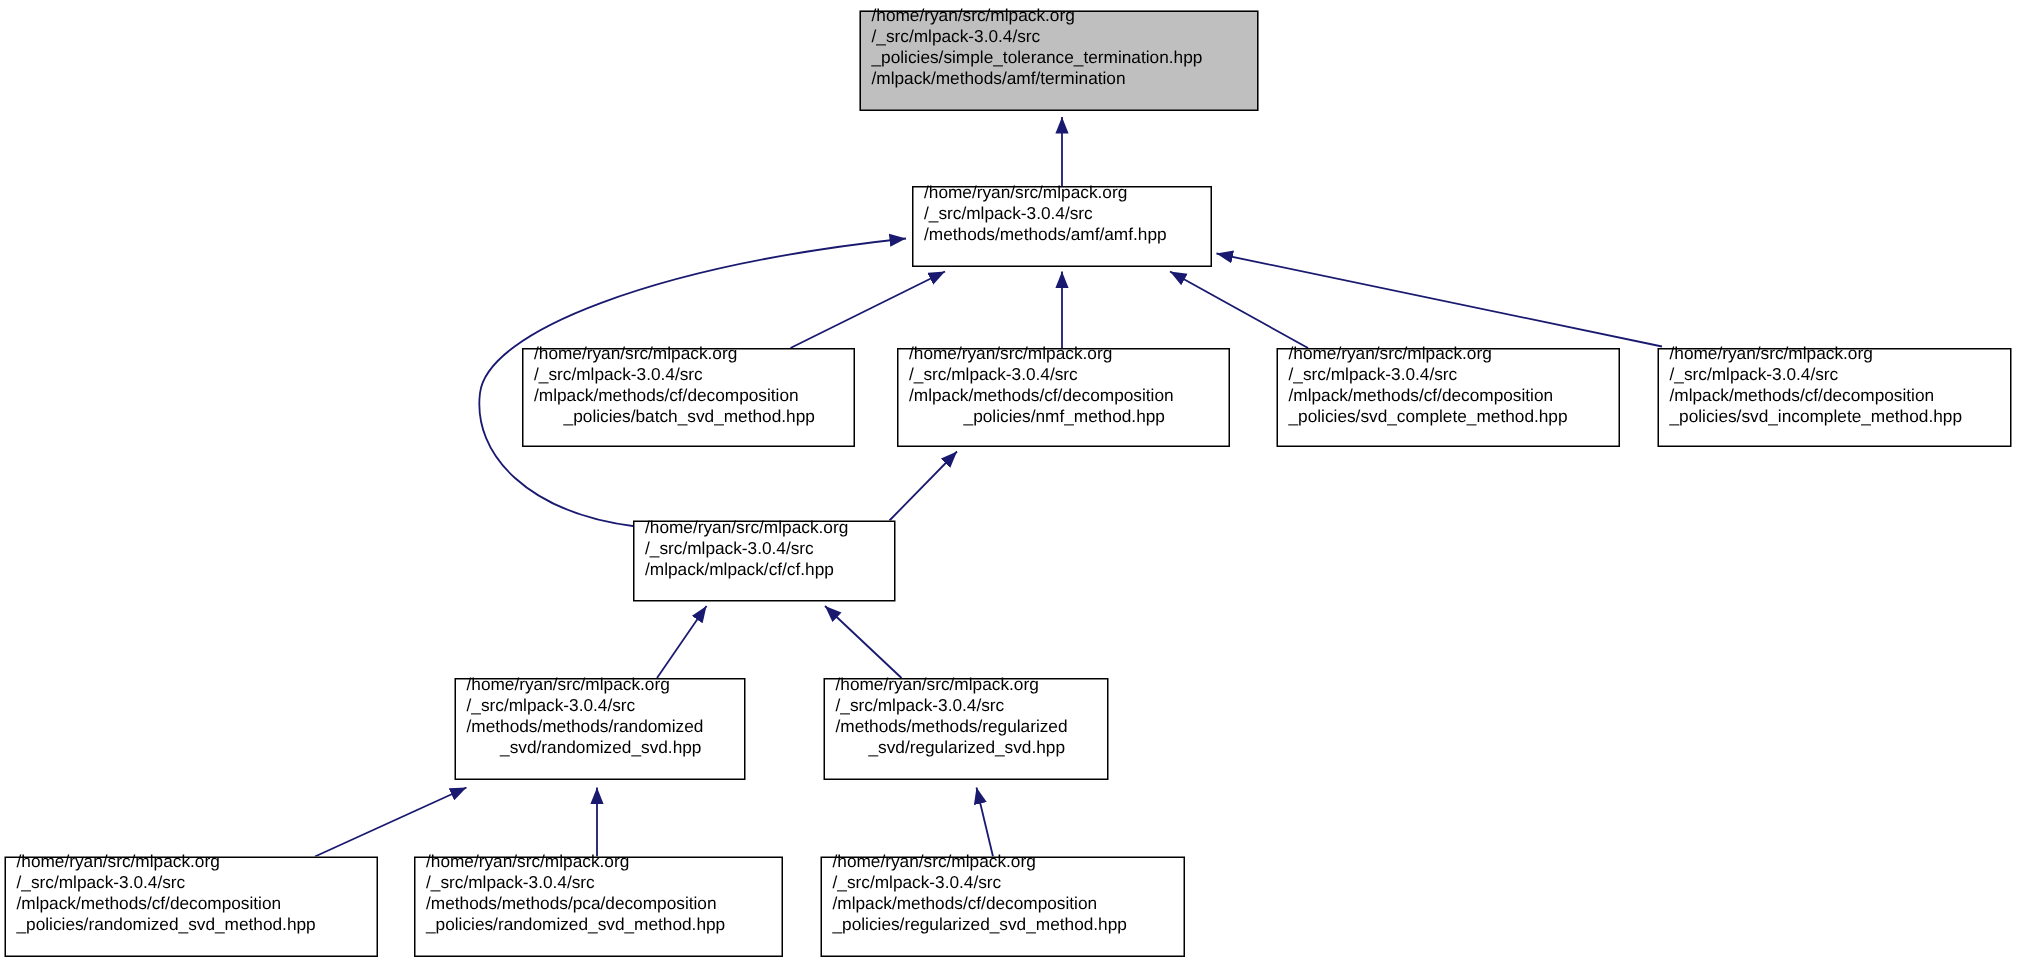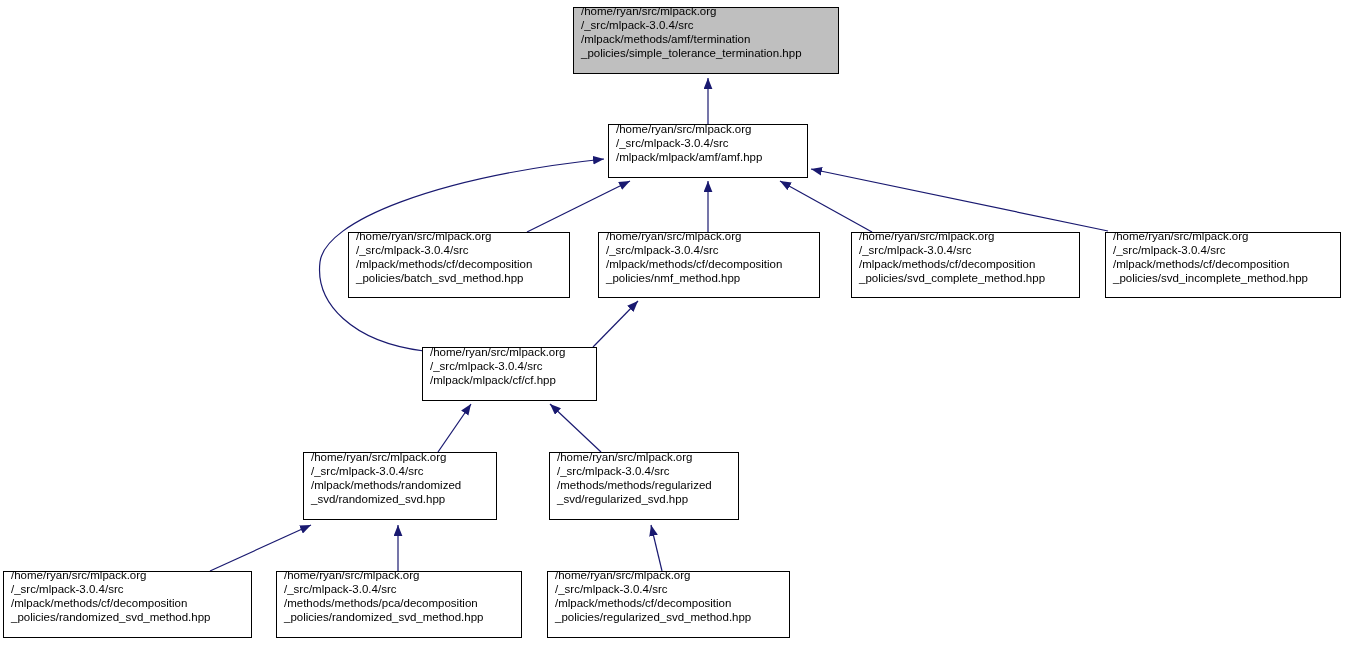--- a/index.html
+++ b/index.html
@@ -13,21 +13,21 @@
   .node {
     position:absolute; box-sizing:border-box;
     background:var(--fill,#ffffff); border:1px solid var(--border,#000000);
     display:flex; flex-direction:column; justify-content:center;
     padding:3px 6px 20px 7px;
     font-size:11.5px; line-height:14px; color:#000000;
     white-space:nowrap;
   }
   .node.hl { background:var(--hlfill,#bfbfbf); }
   .ln { text-align:left; }
-  .ln.c { text-align:left; }
+  .ln.c { text-align:center; }
 </style>
 </head>
 <body>
 
 <div class="canvas" style="--fill: #ffffff; --border: #000000; --hlfill: #bfbfbf; background: rgb(255, 255, 255);">
 
   <svg class="edges" viewBox="0 0 1350 645">
     <defs>
       <marker id="arrow" viewBox="0 0 10 8" refX="10" refY="4" markerWidth="11" markerHeight="9" orient="auto" markerUnits="userSpaceOnUse">
         <path class="arrowhead" d="M0,0 L10,4 L0,8 z" fill="#191970"></path>
@@ -43,28 +43,28 @@
     <path class="edge" marker-end="url(#arrow)" d="M438,452 L471,404" stroke="#191970"></path>
     <path class="edge" marker-end="url(#arrow)" d="M601,452 L550,404" stroke="#191970"></path>
     <path class="edge" marker-end="url(#arrow)" d="M210,571 L311,525" stroke="#191970"></path>
     <path class="edge" marker-end="url(#arrow)" d="M398,571 L398,525" stroke="#191970"></path>
     <path class="edge" marker-end="url(#arrow)" d="M662,571 L651,525" stroke="#191970"></path>
   </svg>
 
   <div class="node hl" style="left:573px; top:7px; width:266px; height:67px;">
     <div class="ln">/home/ryan/src/mlpack.org</div>
     <div class="ln">/_src/mlpack-3.0.4/src</div>
+    <div class="ln">_policies/simple_tolerance_termination.hpp</div>
     <div class="ln">/mlpack/methods/amf/termination</div>
-    <div class="ln">_policies/simple_tolerance_termination.hpp</div>
   </div>
 
   <div class="node" style="left:608px; top:124px; width:200px; height:54px;">
     <div class="ln">/home/ryan/src/mlpack.org</div>
     <div class="ln">/_src/mlpack-3.0.4/src</div>
-    <div class="ln">/mlpack/mlpack/amf/amf.hpp</div>
+    <div class="ln">/methods/methods/amf/amf.hpp</div>
   </div>
 
   <div class="node" style="left:348px; top:232px; width:222px; height:66px;">
     <div class="ln">/home/ryan/src/mlpack.org</div>
     <div class="ln">/_src/mlpack-3.0.4/src</div>
     <div class="ln">/mlpack/methods/cf/decomposition</div>
     <div class="ln c">_policies/batch_svd_method.hpp</div>
   </div>
 
   <div class="node" style="left:598px; top:232px; width:222px; height:66px;">
@@ -90,21 +90,21 @@
 
   <div class="node" style="left:422px; top:347px; width:175px; height:54px;">
     <div class="ln">/home/ryan/src/mlpack.org</div>
     <div class="ln">/_src/mlpack-3.0.4/src</div>
     <div class="ln">/mlpack/mlpack/cf/cf.hpp</div>
   </div>
 
   <div class="node" style="left:303px; top:452px; width:194px; height:68px;">
     <div class="ln">/home/ryan/src/mlpack.org</div>
     <div class="ln">/_src/mlpack-3.0.4/src</div>
-    <div class="ln">/mlpack/methods/randomized</div>
+    <div class="ln">/methods/methods/randomized</div>
     <div class="ln c">_svd/randomized_svd.hpp</div>
   </div>
 
   <div class="node" style="left:549px; top:452px; width:190px; height:68px;">
     <div class="ln">/home/ryan/src/mlpack.org</div>
     <div class="ln">/_src/mlpack-3.0.4/src</div>
     <div class="ln">/methods/methods/regularized</div>
     <div class="ln c">_svd/regularized_svd.hpp</div>
   </div>
 

